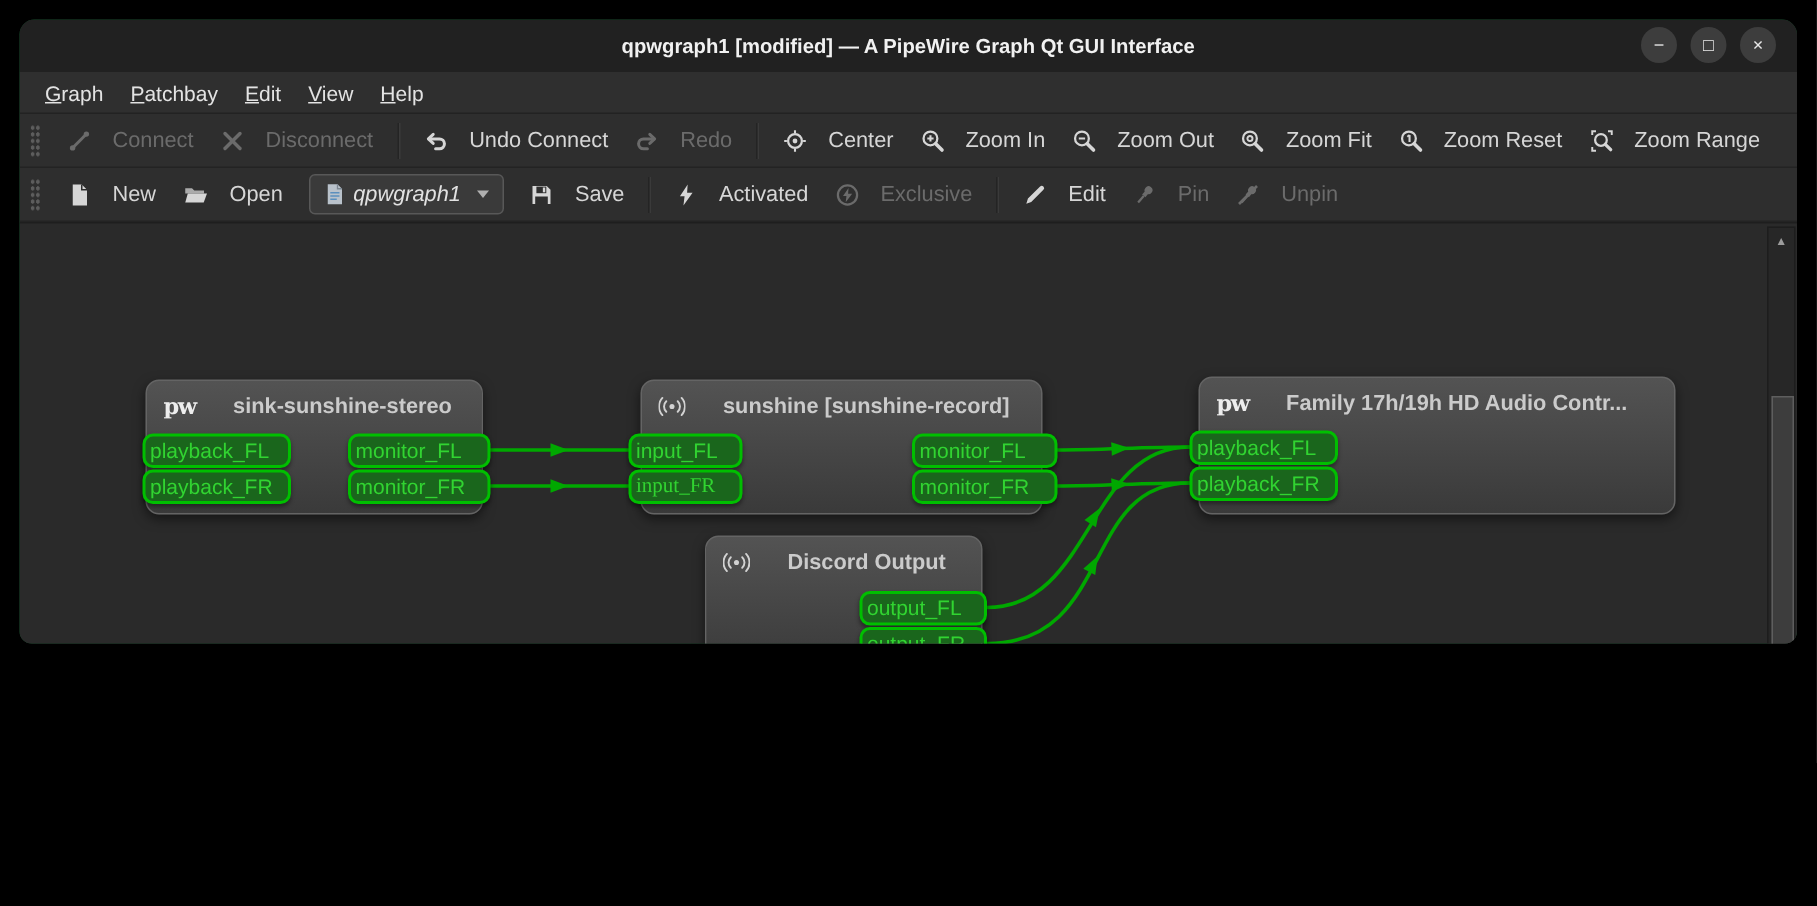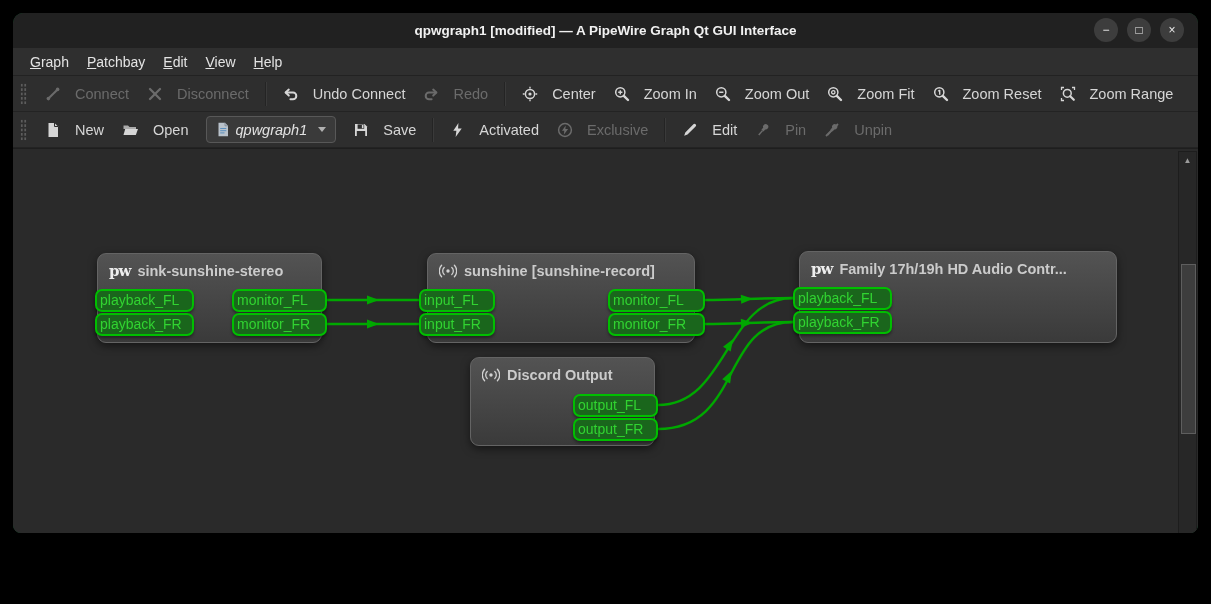--- a/index.html
+++ b/index.html
@@ -2,21 +2,21 @@
 <html><head>
 <meta charset="utf-8">
 <style>
   html,body { margin:0; padding:0; }
   body {
     width:1211px; height:604px; background:#000;
     font-family:"Liberation Sans", sans-serif;
     position:relative; overflow:hidden;
   }
   .window {
-    position:absolute; left:13px; top:13px; width:1185px; height:520px;
+    position:absolute; left:13px; top:13px; width:1185px; height:416px;
     background:#14532d; border-radius:10px 10px 8px 8px; overflow:hidden;
   }
   
   .titlebar { height:35px; background:#212121; position:relative;
     display:flex; align-items:center; justify-content:center; }
   .title { color:#f1f1f1; font-weight:bold; font-size:13.5px; }
   .win-controls { position:absolute; right:14px; top:5px; display:flex; gap:9px; }
   .win-btn { width:24px; height:24px; border-radius:50%; background:#3d3d3d;
     color:#e8e8e8; display:flex; align-items:center; justify-content:center;
     font-size:12px; line-height:1; }
@@ -42,21 +42,21 @@
     color:#e2e2e2; font-size:14.5px; margin:0 8px; gap:6px;font-style:italic; }
   .combo-arrow { width:0; height:0; border-left:4px solid transparent;
     border-right:4px solid transparent; border-top:5px solid #b0b0b0; margin-left:5px; }
   
   .canvas { position:absolute; left:0; top:135px; width:1185px; height:410px;
     background:#2a2a2a; border-top:1px solid #1e1e1e; overflow:hidden; }
   .conn-svg { position:absolute; left:0; top:0; pointer-events:none; }
   .node { position:absolute; background:linear-gradient(180deg,#535353,#3a3a3a);
     border:1px solid #646464; border-radius:9px;
     box-shadow:0 3px 8px rgba(0,0,0,.5); }
-  .node-title { display:flex; align-items:center; gap:7px; padding:9px 11px 0 11px;
+  .node-title { display:flex; align-items:center; gap:25px; padding:9px 11px 0 11px;
     color:#cbcbcb; font-weight:bold; font-size:14.5px; white-space:nowrap; overflow:hidden; }
   .pw-logo { font-family:"DejaVu Serif", serif; font-weight:bold; color:#ededed;
     font-size:15px; line-height:1; letter-spacing:-1px; }
   .port { position:absolute; box-sizing:border-box; height:23px;
     border:2px solid #00bf00; border-radius:7px; background:#1a661c;
     color:#31d431; font-size:14px; line-height:19px; text-align:left;
     white-space:nowrap; overflow:hidden; padding:0 3px;
     box-shadow:0 2px 3px rgba(0,0,0,.4); }
   
   .vscroll { position:absolute; right:1px; top:2px; width:19px; height:395px;
@@ -351,21 +351,21 @@
               <path d="M2.6 2.3 a8.3 8.3 0 0 0 0 11.4"></path>
               <path d="M12.8 4.5 a4.8 4.8 0 0 1 0 7"></path>
               <path d="M15.4 2.3 a8.3 8.3 0 0 1 0 11.4"></path>
             </g>
             <circle cx="9" cy="8" r="1.7" fill="#d2d2d2"></circle>
           </svg>
         <span>sunshine [sunshine-record]</span>
       </div>
     </div>
     <div class="port" style="left:406px; top:140px; width:76px;">input_FL</div>
-    <div class="port" style="left:406px; top:164px; width:76px;">input_FR</div>
+    <div class="port" style="left:406px; top:164px; width:76px;font-family:Liberation Serif, serif;">input_FR</div>
     <div class="port" style="left:595px; top:140px; width:97px;">monitor_FL</div>
     <div class="port" style="left:595px; top:164px; width:97px;">monitor_FR</div>
 
     <div class="node" style="left:786px; top:102px; width:316px; height:90px;">
       <div class="node-title">
         <span class="pw-logo">pw</span>
         <span>Family 17h/19h HD Audio Contr...</span>
       </div>
     </div>
     <div class="port" style="left:780px; top:138px; width:99px;">playback_FL</div>

